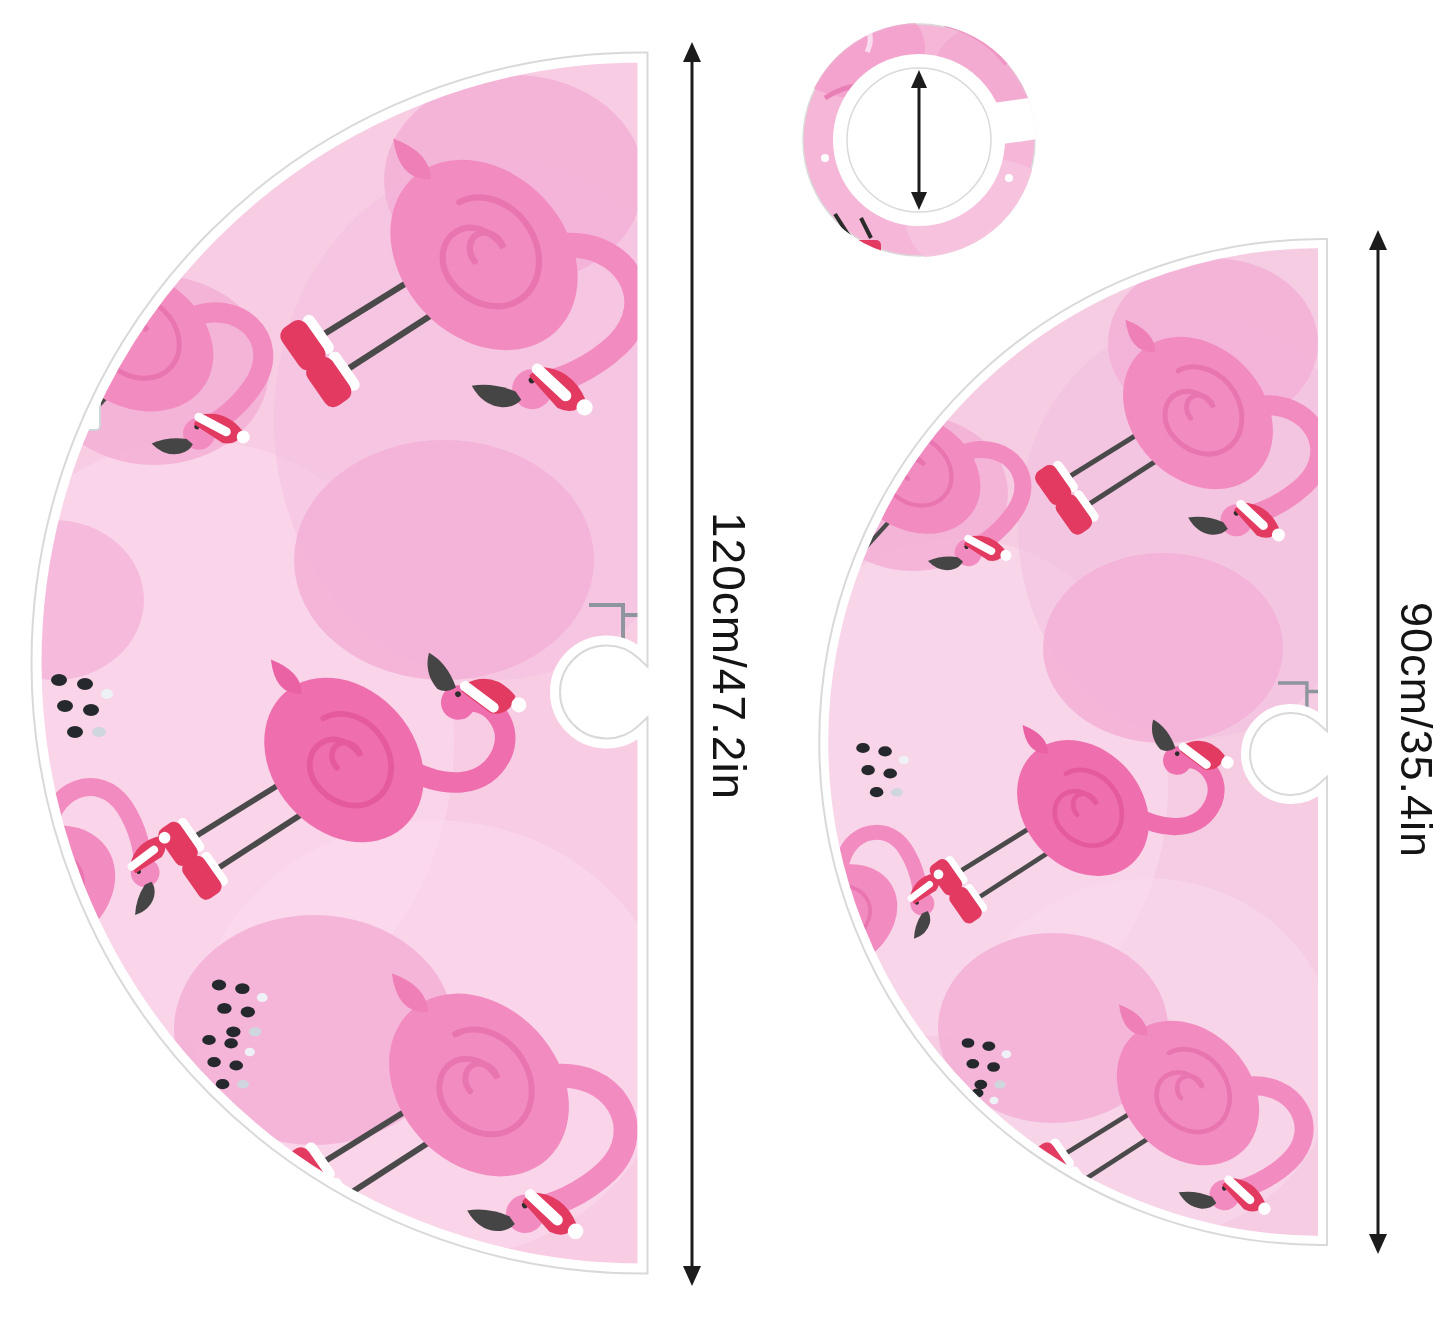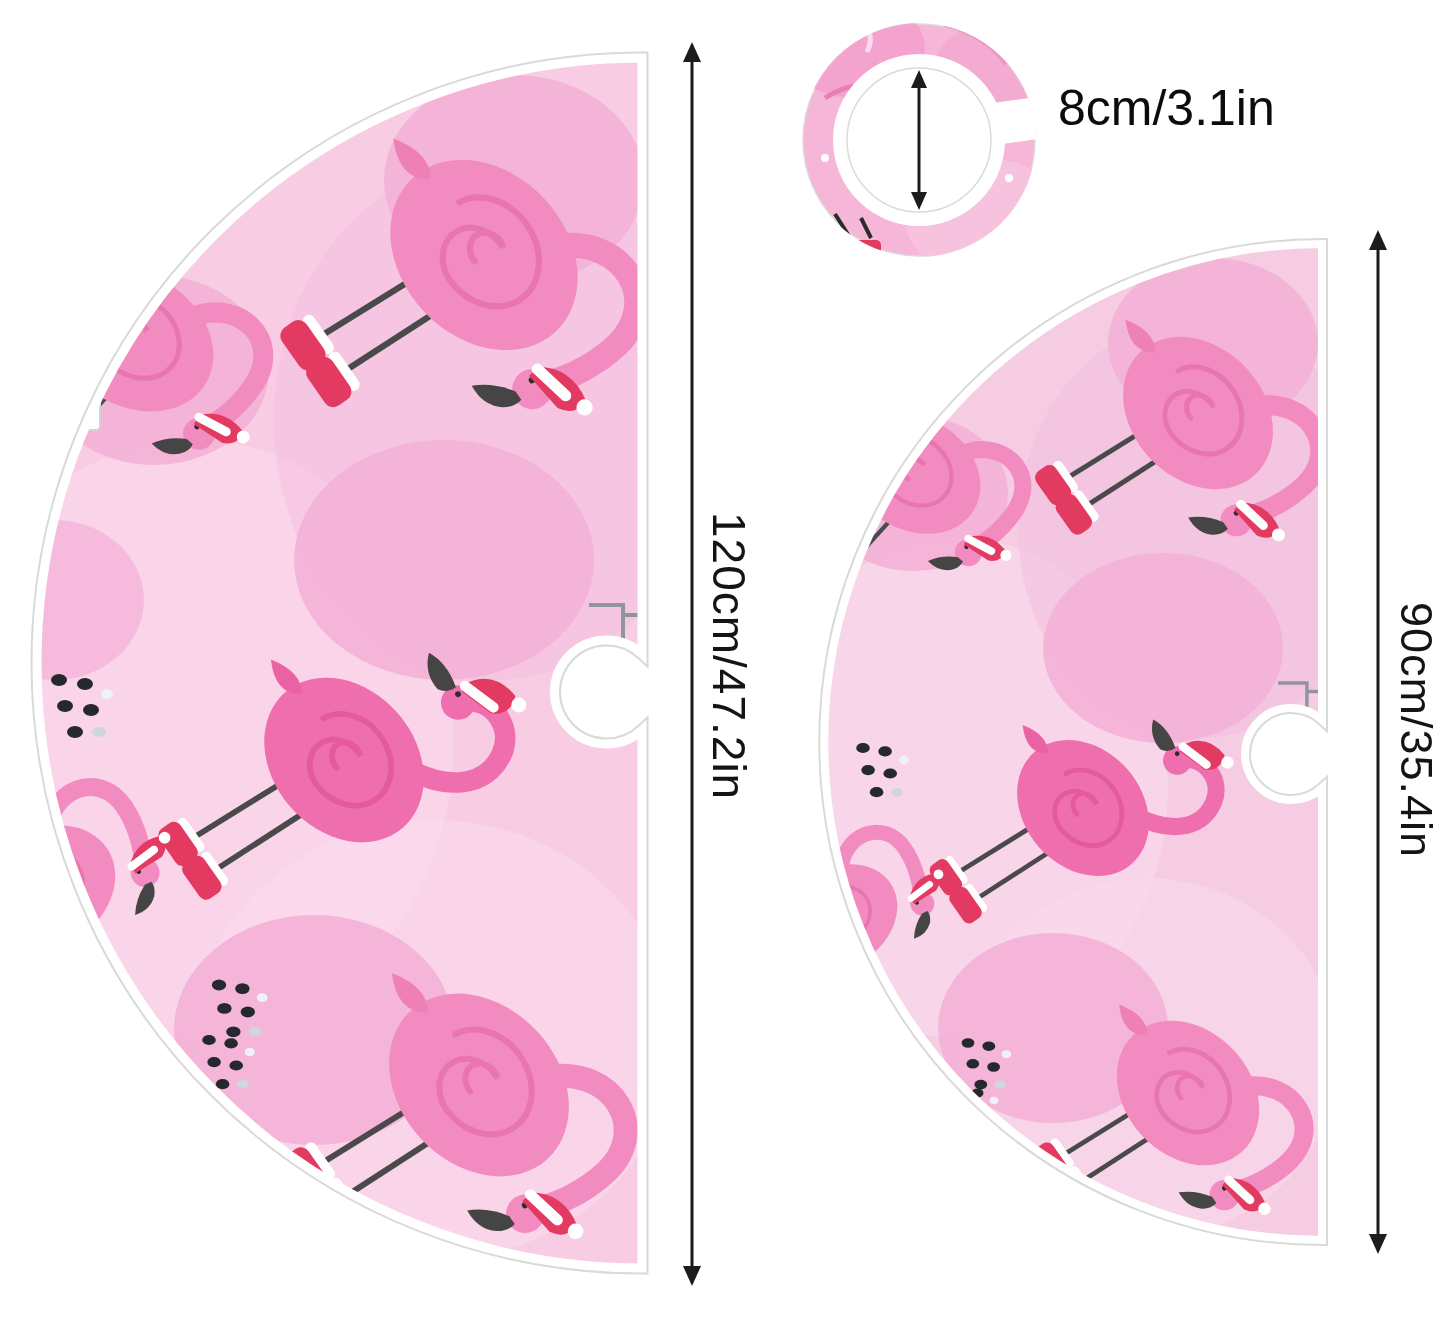--- a/index.html
+++ b/index.html
@@ -140,21 +140,20 @@
     <circle cx="124" cy="132" r="72" fill="#ffffff"></circle>
     <circle cx="124" cy="132" r="72" fill="none" stroke="#dadada" stroke-width="1.5"></circle>
     <g>
       <line x1="124" y1="76" x2="124" y2="188" stroke="#1c1c1c" stroke-width="3"></line>
       <polygon points="124,62 116,80 132,80" fill="#1c1c1c"></polygon>
       <polygon points="124,202 116,184 132,184" fill="#1c1c1c"></polygon>
     </g>
   </svg>
 
   <div class="abs diameter-text" style="left:1058px;top:78px;width:360px">
-    <div>8cm/3.1in</div>
   </div>
 
   <svg class="abs" style="left:818px;top:228px" width="530" height="1025" viewBox="0 0 530 1025">
     <defs>
       <clipPath id="clipS">
         <path d="M504 16 A498 498 0 0 0 504 1012 L504 560 A46 46 0 1 1 504 492 L504 16 Z"></path>
       </clipPath>
     </defs>
     <path d="M504 16 A498 498 0 0 0 504 1012 L504 560 A46 46 0 1 1 504 492 L504 16 Z" fill="none" stroke="#d9d9d9" stroke-width="12"></path>
     <g clip-path="url(#clipS)">

